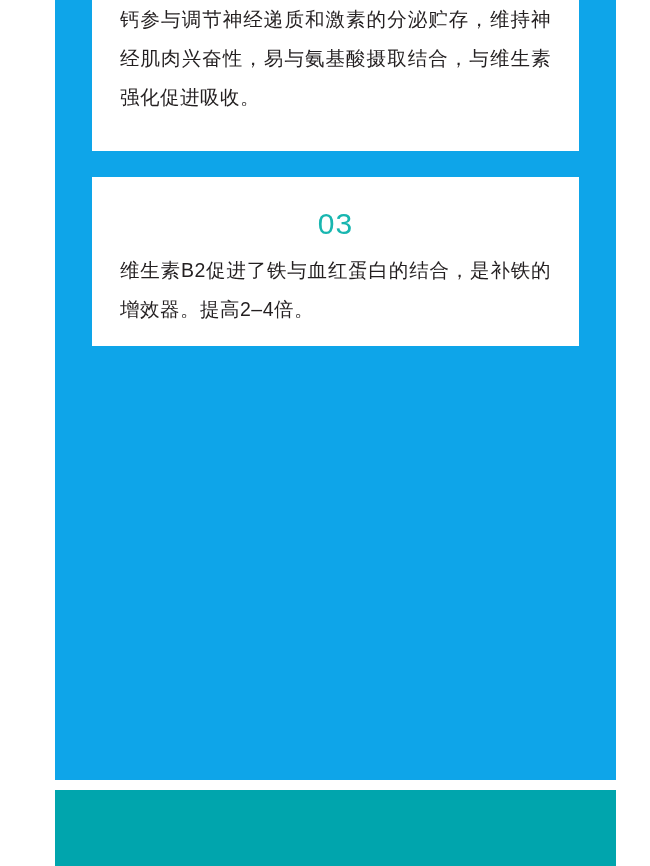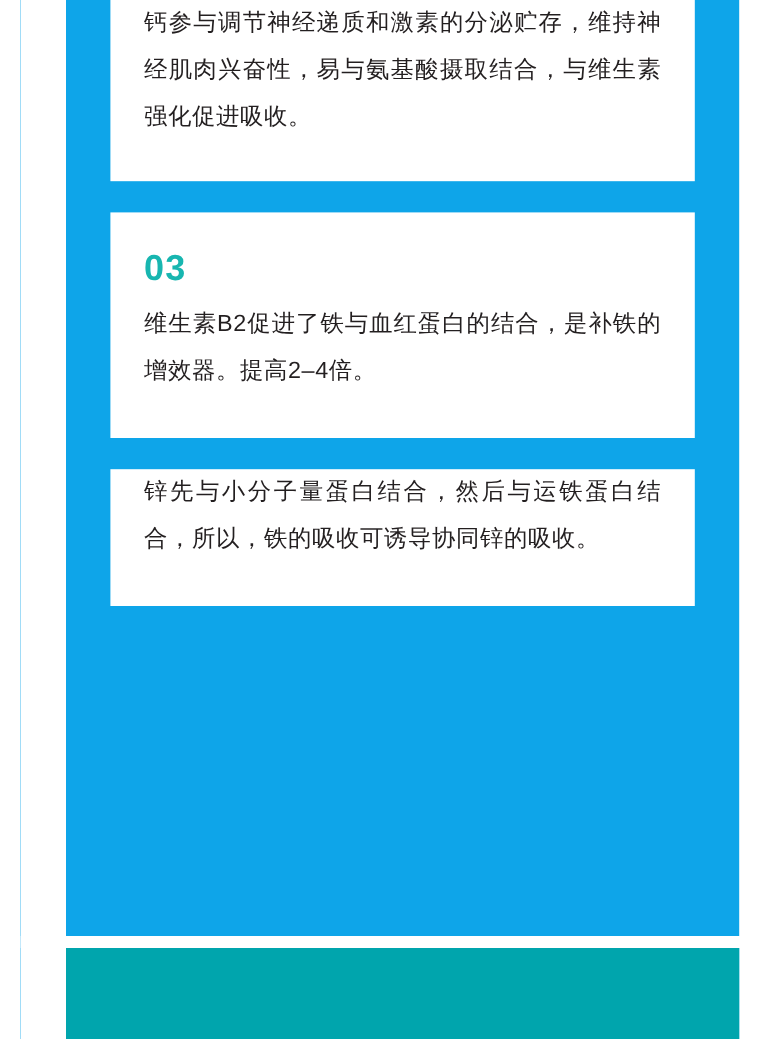--- a/index.html
+++ b/index.html
@@ -41,34 +41,35 @@
 
   .card {
     background: #ffffff;
     box-sizing: border-box;
     padding: 0 28px;
     margin-bottom: 26px;
   }
   .card-number {
     color: #18b6b0;
     font-size: 30px;
-    font-weight: bold;
+    font-weight: normal;
     letter-spacing: 1px;
     padding-top: 32px;
     padding-bottom: 12px;
     line-height: 1;
+    text-align: center;
   }
   .card-body {
     color: #231f20;
     font-size: 19.5px;
     line-height: 2.0;
     text-align: justify;
     text-align-last: left;
     letter-spacing: 0.5px;
-    padding-bottom: 36px;
+    padding-bottom: 17px;
   }
 
   
   #card-top {
     margin-top: -58px;
     padding-top: 0;
   }
   #card-top .card-body {
     padding-top: 58px;
     padding-bottom: 34px;
@@ -105,21 +106,20 @@
     <div class="card" id="card-top">
       <div class="card-body">钙参与调节神经递质和激素的分泌贮存，维持神经肌肉兴奋性，易与氨基酸摄取结合，与维生素强化促进吸收。</div>
     </div>
 
     <div class="card">
       <div class="card-number">03</div>
       <div class="card-body">维生素B2促进了铁与血红蛋白的结合，是补铁的增效器。提高2–4倍。</div>
     </div>
 
     <div class="card">
-      <div class="card-body">锌先与小分子量蛋白结合，然后与运铁蛋白结合，所以，铁的吸收可诱导协同锌的吸收。</div>
     </div>
 
   </div>
 
   <div class="bottom-white-strip"></div>
   <div class="bottom-band"></div>
 
 </div>
 
 </body></html>

